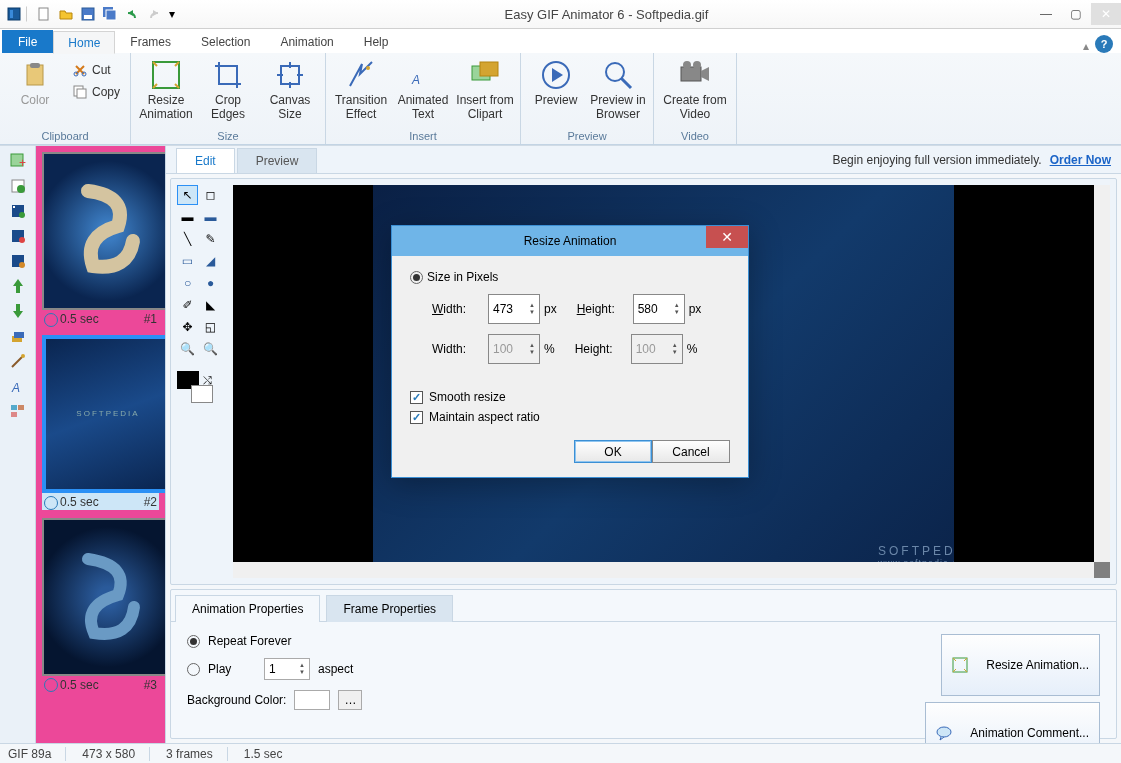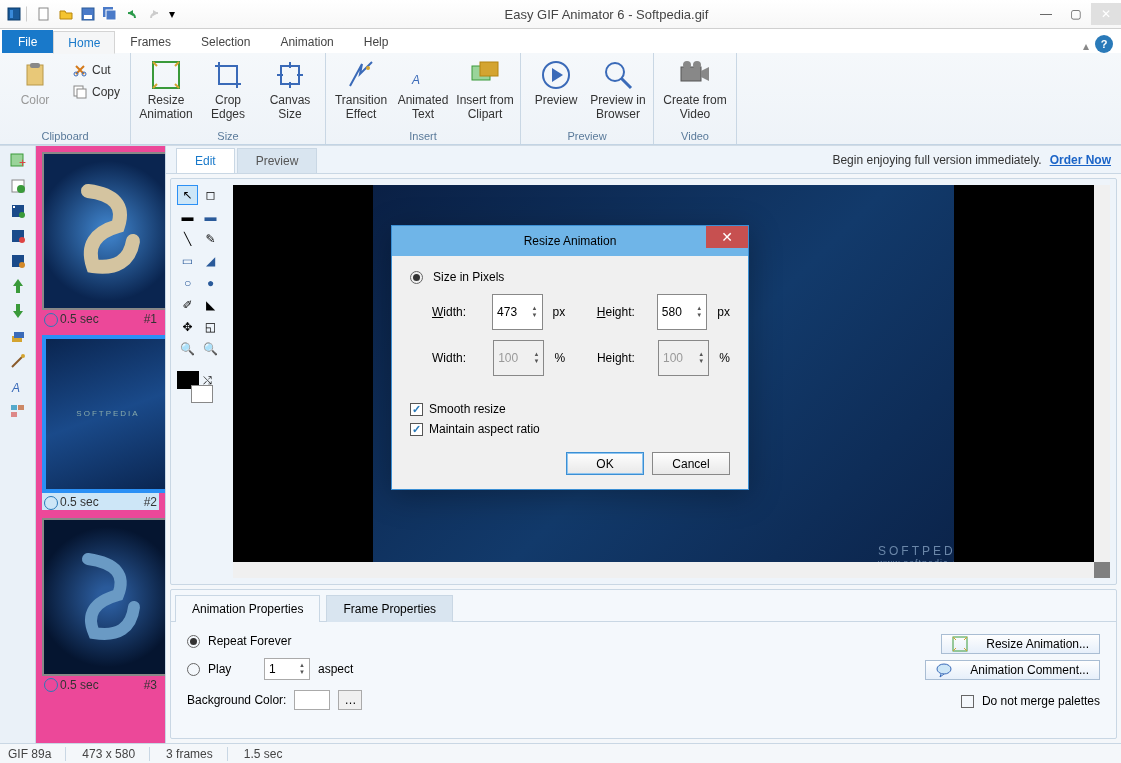--- a/index.html
+++ b/index.html
@@ -73,45 +73,45 @@
 .ptab { padding: 6px 16px; background: #d9e5f0; border: 1px solid #c9d7e4; border-bottom: none; margin-right: 2px; margin-top: 4px; margin-left: 4px; position: relative; top: 1px; }
 .ptab.active { background: #f4f8fc; }
 .props-body { padding: 12px 16px; display: flex; }
 .props-left { flex: 1; }
 .prow { display: flex; align-items: center; gap: 8px; margin-bottom: 10px; }
 .radio { width: 13px; height: 13px; border: 1px solid #666; border-radius: 50%; display: inline-flex; align-items: center; justify-content: center; }
 .radio.checked::after { content: ""; width: 7px; height: 7px; background: #333; border-radius: 50%; }
 .checkbox { width: 13px; height: 13px; border: 1px solid #666; display: inline-flex; align-items: center; justify-content: center; }
 .spin { width: 46px; height: 22px; border: 1px solid #aaa; background: #fff; display: flex; align-items: center; padding: 0 4px; }
 .spin .ud { margin-left: auto; display: flex; flex-direction: column; font-size: 6px; color: #555; line-height: 7px; }
-.btn2 { border: 1px solid #a9bdd3; background: linear-gradient(#fefefe,#e6effa); padding: 1px 10px; display: flex; align-items: center; gap: 18px; min-width: 150px; }
+.btn2 { border: 1px solid #a9bdd3; background: linear-gradient(#fefefe,#e6effa); padding: 22px 10px; display: flex; align-items: center; gap: 18px; min-width: 150px; }
 .colorbtn { width: 36px; height: 20px; border: 1px solid #aaa; background: #fff; }
 .dots { width: 24px; height: 20px; border: 1px solid #aaa; background: #f0f0f0; display: flex; align-items: center; justify-content: center; }
 .props-right { display: flex; flex-direction: column; gap: 6px; align-items: flex-end; }
 
 
 .status { position: absolute; left: 0; right: 0; bottom: 0; height: 20px; background: #f4f7fa; border-top: 1px solid #c9d7e4; display: flex; align-items: center; padding: 0 8px; gap: 16px; color: #444; }
 .status span { border-right: 1px solid #c9d7e4; padding-right: 14px; }
 
 
 .dialog { position: absolute; left: 391px; top: 225px; width: 358px; background: #f0f0f0; border: 1px solid #3b8fd4; box-shadow: 0 6px 30px rgba(0,0,0,.3); z-index: 50; }
 .dlg-title { height: 30px; background: #6fb5e8; color: #000; display: flex; align-items: center; padding: 0 8px; font-size: 13px; justify-content: center; position: relative; }
 .dlg-close { position: absolute; right: 0; top: 0; width: 42px; height: 22px; background: #c75050; color: #fff; display: flex; align-items: center; justify-content: center; font-size: 14px; }
 .dlg-body { padding: 14px 18px; }
-.drow { display: flex; align-items: center; gap: 10px; margin-bottom: 10px; }
+.drow { display: flex; align-items: center; gap: 4px; margin-bottom: 10px; }
 .drow.indent { padding-left: 22px; }
 .dlabel { width: 52px; }
 .dlabel u { text-decoration: underline; }
-.dspin { width: 52px; height: 36px; border: 1px solid #888; background: #fff; display: flex; align-items: center; padding: 0 4px; }
+.dspin { width: 52px; height: 30px; border: 1px solid #888; background: #fff; display: flex; align-items: center; padding: 0 4px; }
 .dspin.disabled { background: #f0f0f0; color: #999; }
 .dspin .ud { margin-left: auto; display: flex; flex-direction: column; font-size: 6px; line-height: 7px; color: #555; }
 .dchk { display: flex; align-items: center; gap: 6px; margin-bottom: 6px; }
 .chk { width: 13px; height: 13px; border: 1px solid #555; background: #fff; display: flex; align-items: center; justify-content: center; color: #2a7ab9; font-size: 11px; font-weight: bold; }
 .chk.on::after { content: "✓"; }
-.dlg-btns { display: flex; justify-content: flex-end; gap: 8px; margin-top: 16px; }
+.dlg-btns { display: flex; justify-content: flex-end; margin-top: 16px; }
 .dbtn { min-width: 78px; height: 23px; border: 1px solid #888; background: linear-gradient(#fefefe,#e8e8e8); display: flex; align-items: center; justify-content: center; }
 .dbtn.primary { border: 1px solid #3b8fd4; box-shadow: inset 0 0 0 1px #8fc5f0; }
 
 
 svg { display: block; }
 </style>
 </head>
 <body>
 
 <div class="titlebar">

